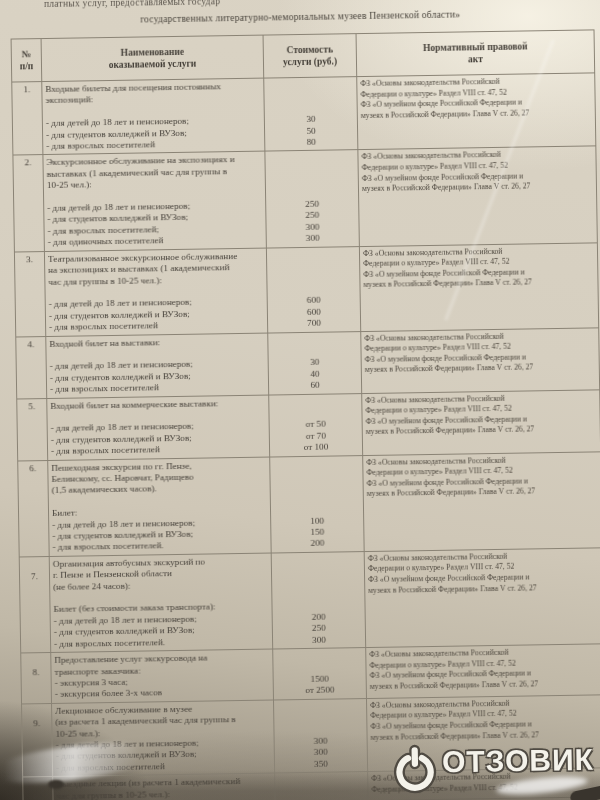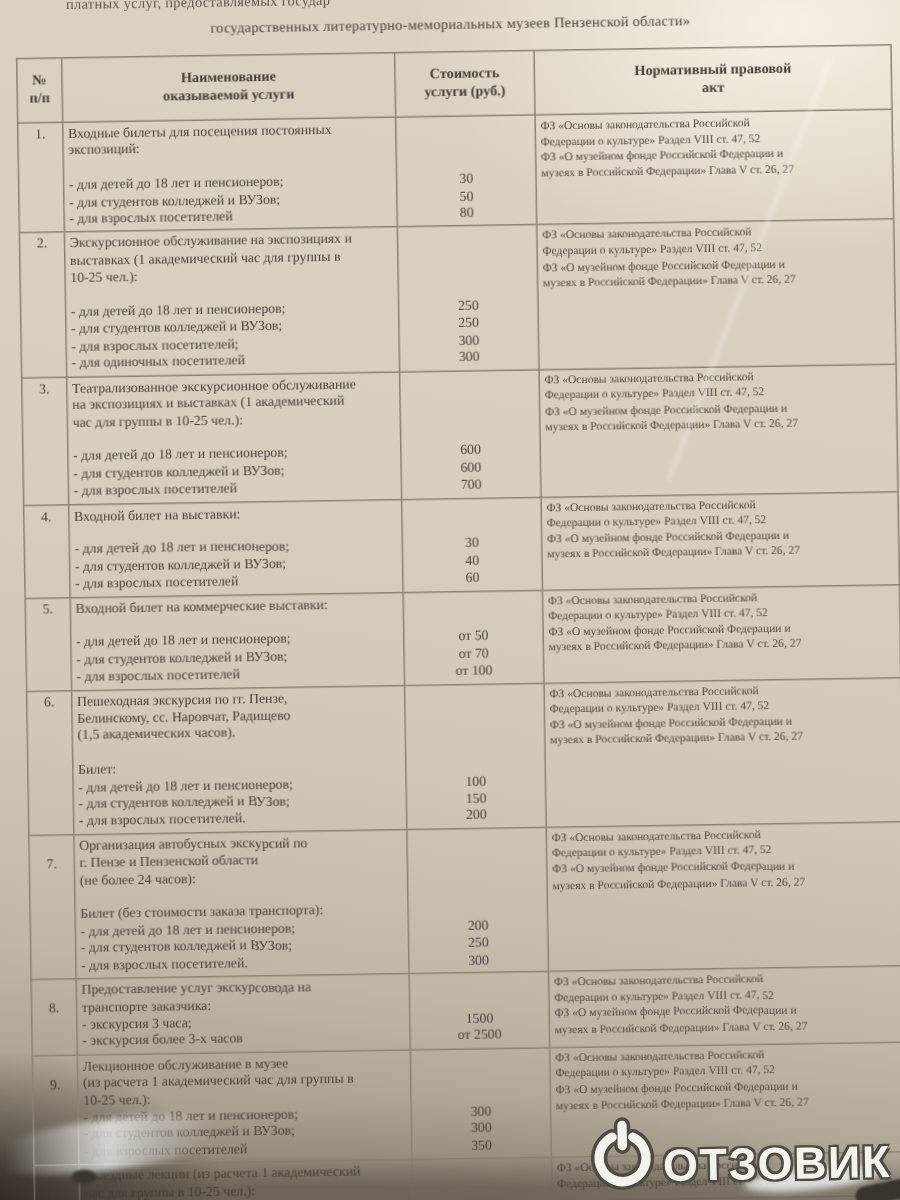--- a/index.html
+++ b/index.html
@@ -76,21 +76,21 @@
   }
   .spot-bl{
     position:absolute;left:48px;top:780px;width:16px;height:9px;border-radius:50%;
     background:#3a352e;filter:blur(1px);
   }
   .shadow-bottom{
     position:absolute;left:0;top:770px;width:600px;height:30px;
     background:linear-gradient(180deg, transparent, rgba(58,52,44,0.35) 70%);
   }
   .watermark{
-    position:absolute;right:6px;bottom:6px;display:flex;align-items:flex-end;gap:2px;
+    position:absolute;right:6px;bottom:6px;display:flex;align-items:flex-start;gap:2px;
   }
   .watermark .wm-text{
     font-family:"Liberation Sans","DejaVu Sans",sans-serif;
     font-weight:bold;font-size:30px;letter-spacing:1px;color:#f4f2ea;
     text-shadow:1.5px 1.5px 0 #4f4a42,-1.5px -1.5px 0 #4f4a42,1.5px -1.5px 0 #4f4a42,-1.5px 1.5px 0 #4f4a42,0 0 3px rgba(60,54,46,0.6);
     transform:rotate(-1deg);
   }
   .wm-logo{width:50px;height:50px;transform:rotate(-1deg);}
 </style>
 </head>

